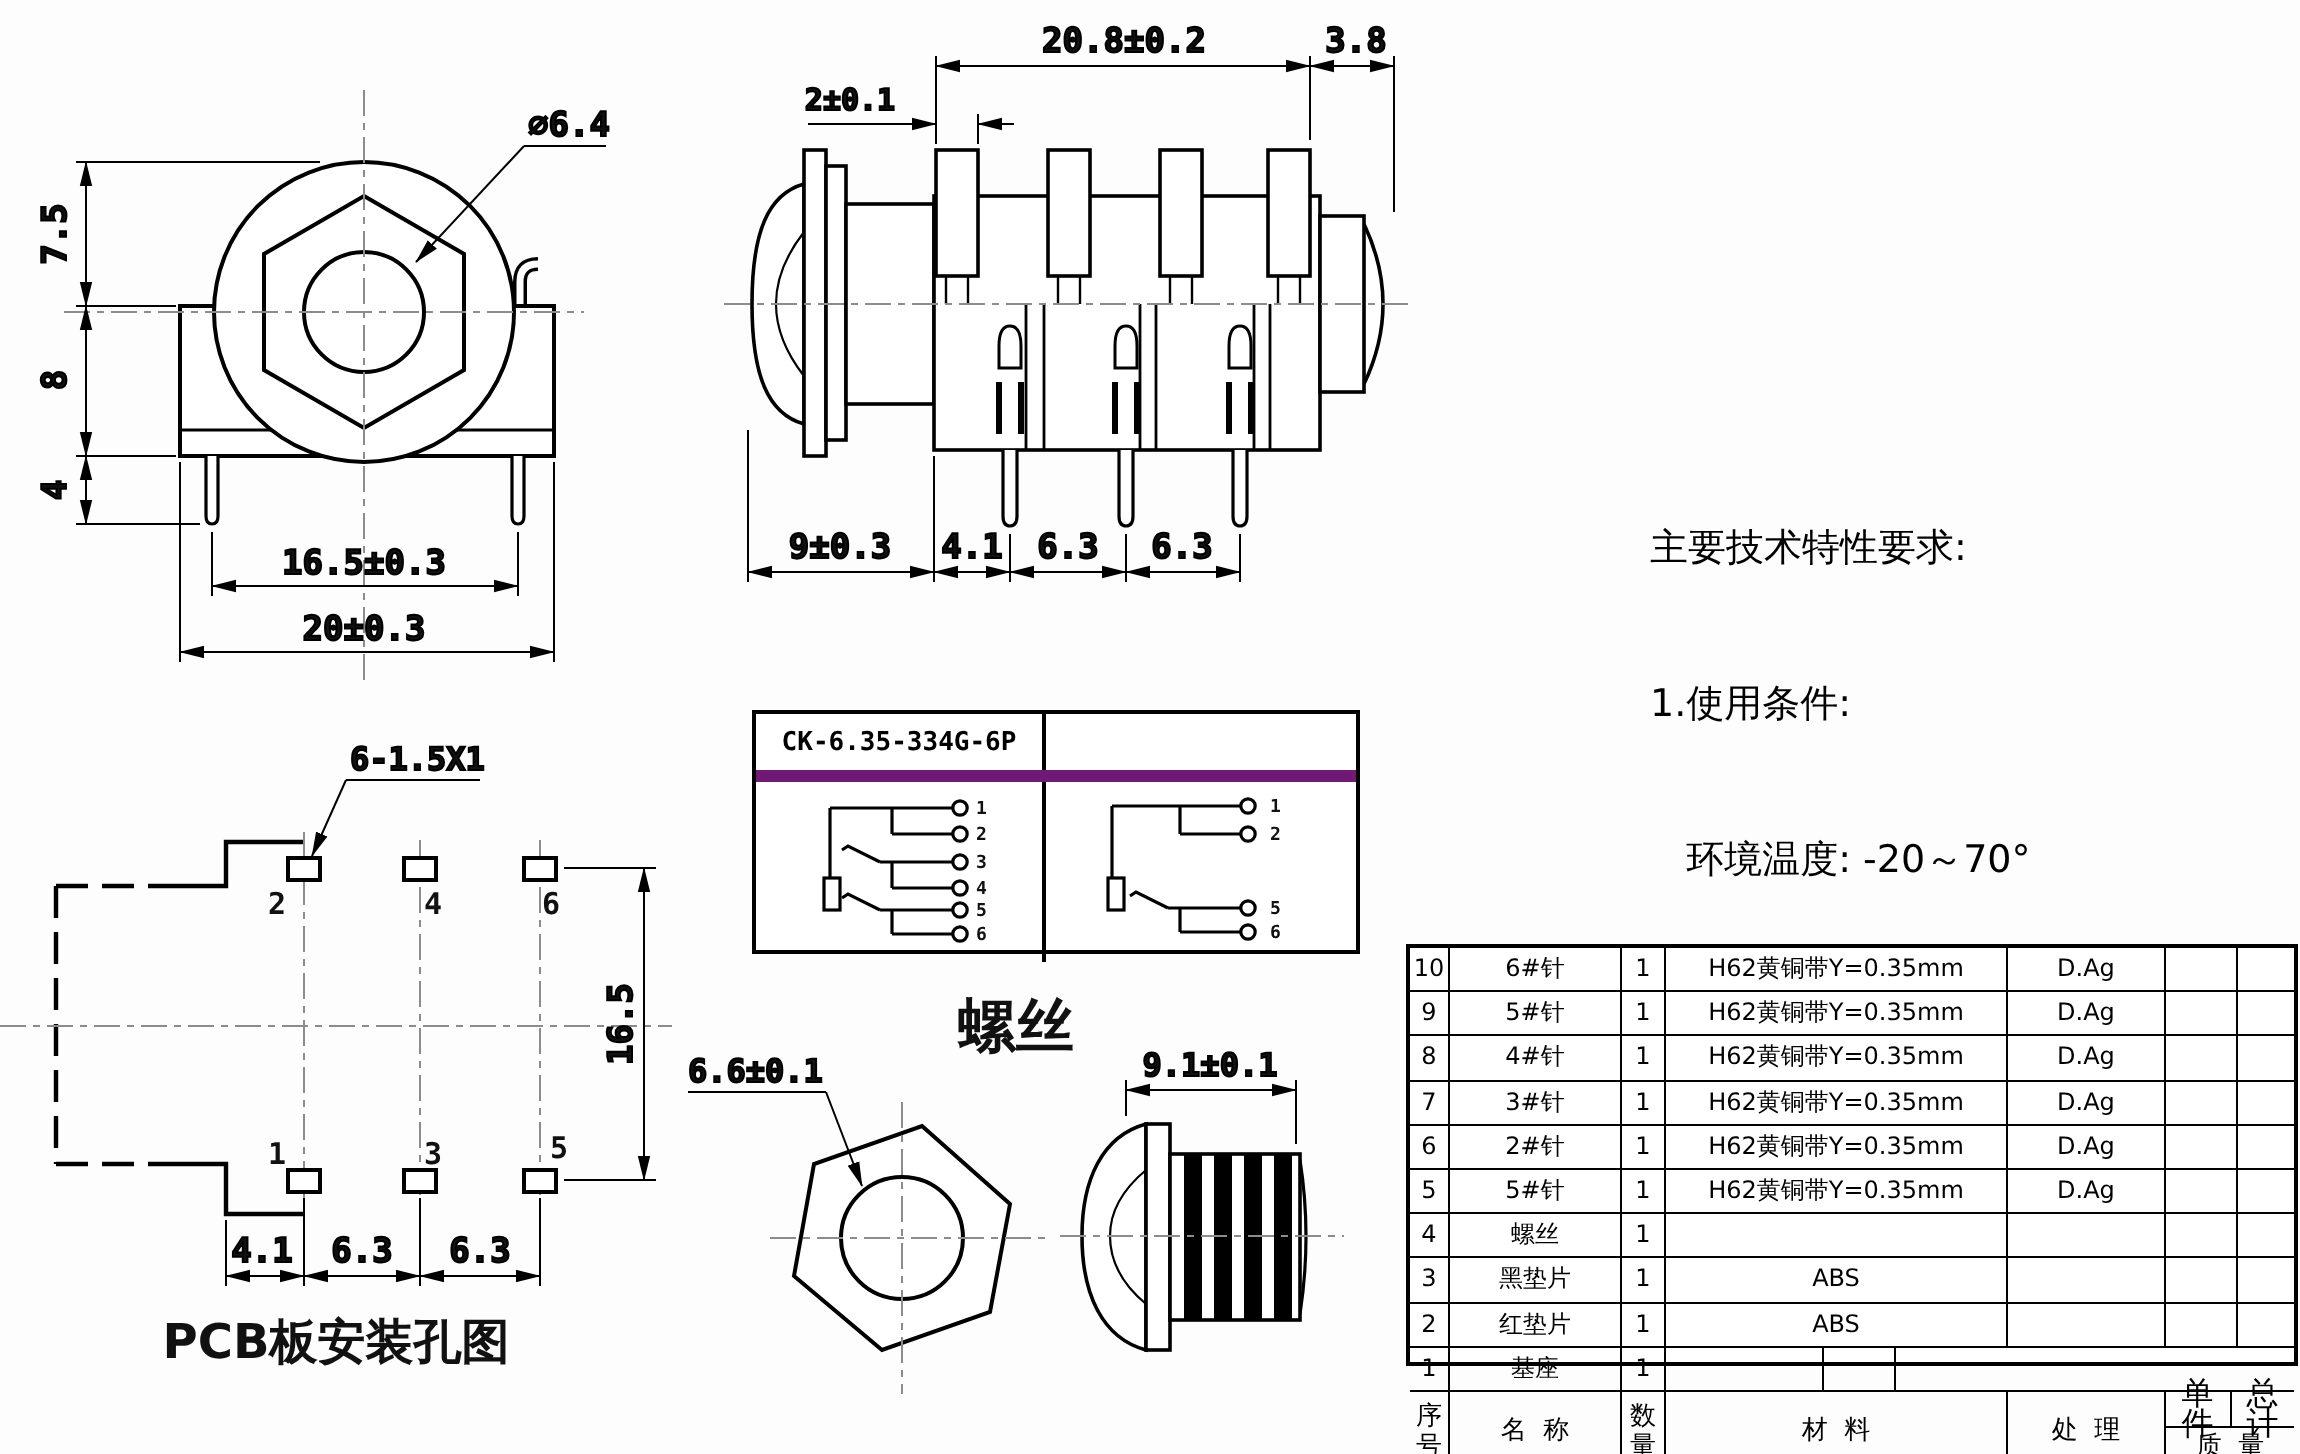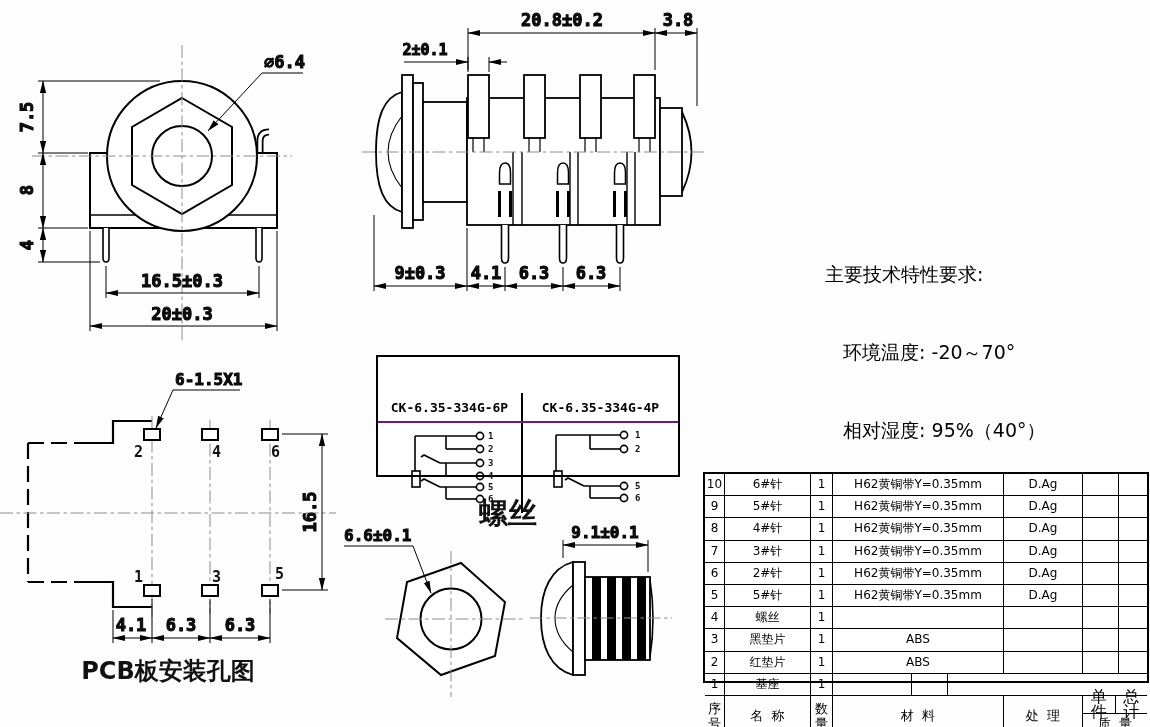--- a/index.html
+++ b/index.html
@@ -19,21 +19,21 @@
   #tech-block{
     position:absolute;left:825px;top:209px;width:325px;
     font-size:19px;line-height:26px;color:#000;
     white-space:pre;font-weight:500;
   }
   
   #circuit-table{
     position:absolute;left:376px;top:355px;width:304px;height:122px;
     border:2px solid #000;box-sizing:border-box;background:#fff;
   }
-  #circuit-table .ct-head{display:flex;height:28px;border-bottom:2px solid #701a75;margin-top:36px;}
+  #circuit-table .ct-head{display:flex;height:28px;border-bottom:6px solid #701a75;}
   #circuit-table .ct-head div{
     display:flex;align-items:center;justify-content:center;
     font-size:13px;font-weight:bold;color:#000;
     font-family:"DejaVu Sans Mono","DejaVu Sans",monospace;
   }
   #circuit-table .ct-h6{width:145px;border-right:2px solid #000;box-sizing:border-box;}
   #circuit-table .ct-h4{flex:1;}
   #circuit-table .ct-body{display:flex;height:90px;}
   #circuit-table .ct-c6{width:145px;border-right:2px solid #000;box-sizing:border-box;}
   
@@ -310,21 +310,20 @@
       <line x1="648" y1="572" x2="648" y2="540"></line>
       <line x1="563" y1="545" x2="648" y2="545" marker-start="url(#ar)" marker-end="url(#ar)"></line>
     </g>
     <text class="dimtxt-s" x="605" y="538" text-anchor="middle" style="font-size:16px">9.1±0.1</text>
   </g>
 </svg>
 
 <div id="circuit-table">
   <div class="ct-head">
     <div class="ct-h6">CK-6.35-334G-6P</div>
-    <div class="ct-h4">CK-6.35-334G-4P</div>
   </div>
   <div class="ct-body">
     <div class="ct-c6">
       <svg width="143" height="90" viewBox="0 0 143 90">
         <g stroke="#000" stroke-width="1.6" fill="none">
           <rect x="34" y="48" width="8" height="16"></rect>
           <line x1="98" y1="13" x2="37" y2="13"></line>
             <line x1="37" y1="13" x2="37" y2="48"></line>
           <line x1="98" y1="26" x2="68" y2="26"></line>
             <line x1="68" y1="26" x2="68" y2="13"></line>
@@ -376,20 +375,21 @@
           <text x="112" y="66">5</text>
           <text x="112" y="78">6</text>
         </g>
       </svg>
     </div>
   </div>
 </div>
 
 <div id="tech-block">
   <div>主要技术特性要求:</div>
+  <div>1.使用条件:</div>
   <div>   环境温度: -20～70°</div>
   <div>   相对湿度: 95%（40°）</div>
   <div>2.额定负荷: DC50V 1A</div>
   <div>3.接触电阻: ≤30mΩ</div>
   
   
   
   
 </div>
 

